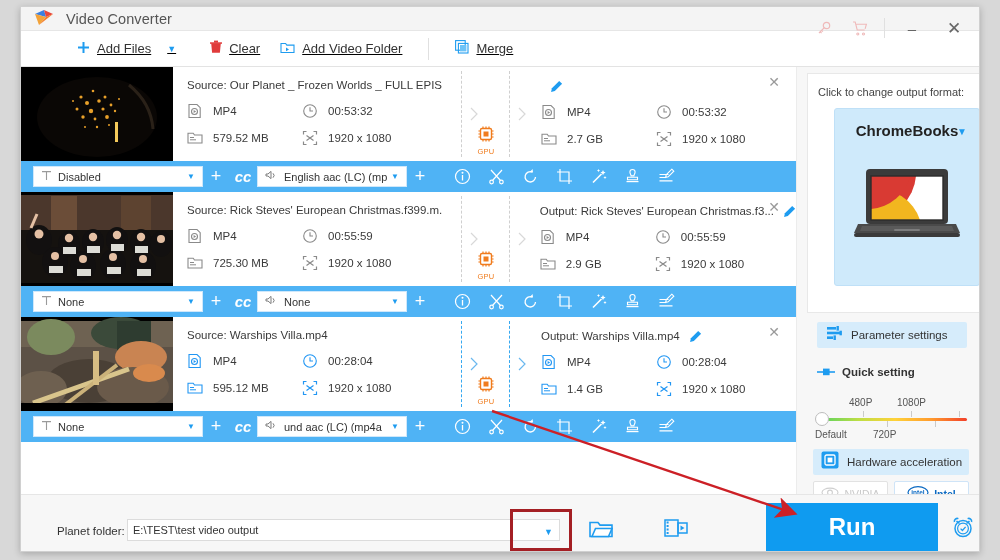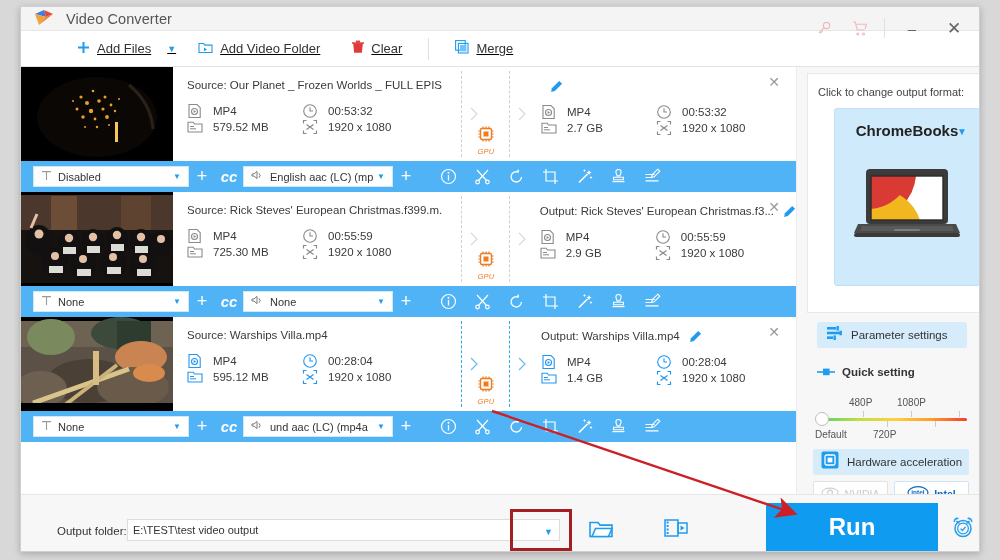--- a/index.html
+++ b/index.html
@@ -64,25 +64,25 @@
   
   .file-item { height: 125px; position: relative; }
   .fi-main { height: 94px; display: flex; position: relative; background: #fff; }
   .thumb {
     width: 152px; height: 94px; flex: 0 0 152px; position: relative; overflow: hidden;
     background: #000;
   }
 
   .fi-src { width: 270px; padding: 12px 0 0 14px; position: relative; }
   .fi-name { font-size: 11.5px; color: #3a3a3a; white-space: nowrap; overflow: hidden; }
-  .meta-grid { margin-top: 12px; display: grid; grid-template-columns: 115px auto; }
+  .meta-grid { margin-top: 12px; display: grid; grid-template-columns: 115px auto; row-gap: 11px; }
   .meta { display: flex; align-items: center; font-size: 11.5px; color: #3a3a3a; }
   .meta .mi { width: 18px; height: 16px; margin-right: 8px; flex: 0 0 18px; }
 
-  .arrowzone { width: 84px; position: relative; font-style: italic; }
+  .arrowzone { width: 84px; position: relative; }
   .vdash { position: absolute; top: 4px; bottom: 4px; width: 0; border-left: 1px dashed #cfcfcf; }
   .chev { position: absolute; top: 40px; width: 10px; height: 14px; }
   .gpu { position: absolute; left: 28px; top: 58px; width: 30px; text-align: center; }
   .gpu-lbl { font-size: 7.5px; color: #f07c1e; margin-top: 0px; letter-spacing: .3px; }
 
   .fi-out { flex: 1; padding: 12px 0 0 14px; position: relative; }
   .out-head { display: flex; align-items: center; }
   .pencil { margin-left: 9px; width: 13px; height: 13px; }
   .closex {
     position: absolute; right: 14px; top: 8px; font-size: 14px; color: #999;
@@ -95,21 +95,21 @@
   .file-item.sel .fi-src .mi .fl, .file-item.sel .fi-out .mi .fl { fill: #2196f3; }
 
   
   .subbar {
     height: 31px; background: #4fb3f5; display: flex; align-items: center; padding-left: 12px;
   }
   .sel-box {
     height: 21px; background: #fff; border: 1px solid #cfe8fb; display: flex; align-items: center;
     position: relative; font-size: 11px; color: #333;
   }
-  .sel-sub { width: 156px; padding-left: 7px; }
+  .sel-sub { width: 170px; padding-left: 7px; }
   .sel-aud { width: 150px; padding-left: 7px; }
   .sel-box .caret { position: absolute; right: 7px; color: #1e9cf0; font-size: 8px; }
   .sel-txt { margin-left: 6px; white-space: nowrap; overflow: hidden; width: 110px; }
   .plus { width: 26px; text-align: center; color: #fff; font-size: 18px; font-weight: 300; }
   .cc { width: 28px; text-align: center; color: #fff; font-size: 15px; font-weight: bold; font-style: italic; }
   .edit-icons { display: flex; align-items: center; margin-left: 12px; }
   .eicon { width: 34px; height: 31px; display: flex; align-items: center; justify-content: center; }
 
   
   .sb-card {
@@ -225,38 +225,38 @@
   <div class="toolbar">
     <div class="tool-item">
       <span>
         <svg width="13" height="13" viewBox="0 0 13 13">
             <path d="M6.5 1 v11 M1 6.5 h11" stroke="#1e9cf0" stroke-width="2"></path>
           </svg>
       </span>
       <span class="lbl">Add Files</span>
     </div>
     <div class="tool-caret">▼</div>
-    <div class="tool-item">
-      <span>
-        <svg width="15" height="13" viewBox="0 0 15 13">
-            <path d="M1 2.5 h4.6 l1.2 1.6 H14 v7.4 H1 Z" fill="none" stroke="#1e9cf0" stroke-width="1.1"></path>
-            <path d="M6 6.6 l3 1.8 l-3 1.8 Z" fill="#1e9cf0"></path>
-          </svg>
-      </span>
-      <span class="lbl">Add Video Folder</span>
-    </div>
     <div class="tool-item" style="margin-left:12px">
       <span>
         <svg width="12" height="14" viewBox="0 0 12 14">
             <path d="M1.2 3.2 h9.6 l-.9 9.6 h-7.8 Z" fill="#e03b3b"></path>
             <rect x="4" y="0.6" width="4" height="2" fill="#e03b3b"></rect>
             <rect x="0" y="2.3" width="12" height="1.5" fill="#e03b3b"></rect>
           </svg>
       </span>
       <span class="lbl">Clear</span>
+    </div>
+    <div class="tool-item">
+      <span>
+        <svg width="15" height="13" viewBox="0 0 15 13">
+            <path d="M1 2.5 h4.6 l1.2 1.6 H14 v7.4 H1 Z" fill="none" stroke="#1e9cf0" stroke-width="1.1"></path>
+            <path d="M6 6.6 l3 1.8 l-3 1.8 Z" fill="#1e9cf0"></path>
+          </svg>
+      </span>
+      <span class="lbl">Add Video Folder</span>
     </div>
     <div class="tool-div"></div>
     <div class="tool-item">
       <span>
         <svg width="14" height="14" viewBox="0 0 14 14">
             <rect x="0.6" y="0.6" width="9.6" height="9.6" fill="none" stroke="#1e9cf0" stroke-width="1.1"></rect>
             <rect x="3.4" y="3.4" width="9.6" height="9.6" fill="none" stroke="#1e9cf0" stroke-width="1.1"></rect>
             <rect x="5" y="5" width="6.4" height="6.4" fill="#6ec3f7"></rect>
           </svg>
       </span>
@@ -1008,21 +1008,21 @@
                 <ellipse cx="11" cy="6.5" rx="10" ry="5.8" fill="none" stroke="#0a69c2" stroke-width="1.2"></ellipse>
                 <text x="11" y="9.4" font-size="6.5" fill="#0a69c2" text-anchor="middle" font-family="Liberation Sans, sans-serif">intel</text>
               </svg></span>
           <span>Intel</span>
         </div>
       </div>
     </div>
   </div>
 
   <div class="bottom">
-    <div class="out-label">Output folder:</div>
+    <div class="out-label">Planet folder:</div>
     <div class="out-field" placeholder="Choose output folder">E:\TEST\test video output</div>
     <div class="out-combo">
         <span class="cc">▼</span>
       </div>
     <div class="redbox"></div>
     <div class="bfold">
       <svg width="24" height="20" viewBox="0 0 24 20">
           <path d="M1 3.5 h8 l2 2.6 h12 v11.4 H1 Z" fill="none" stroke="#1e9cf0" stroke-width="1.6"></path>
           <path d="M3 17.5 l3.5 -8 H23 l-3.5 8 Z" fill="#ffffff" stroke="#1e9cf0" stroke-width="1.6"></path>
         </svg>

